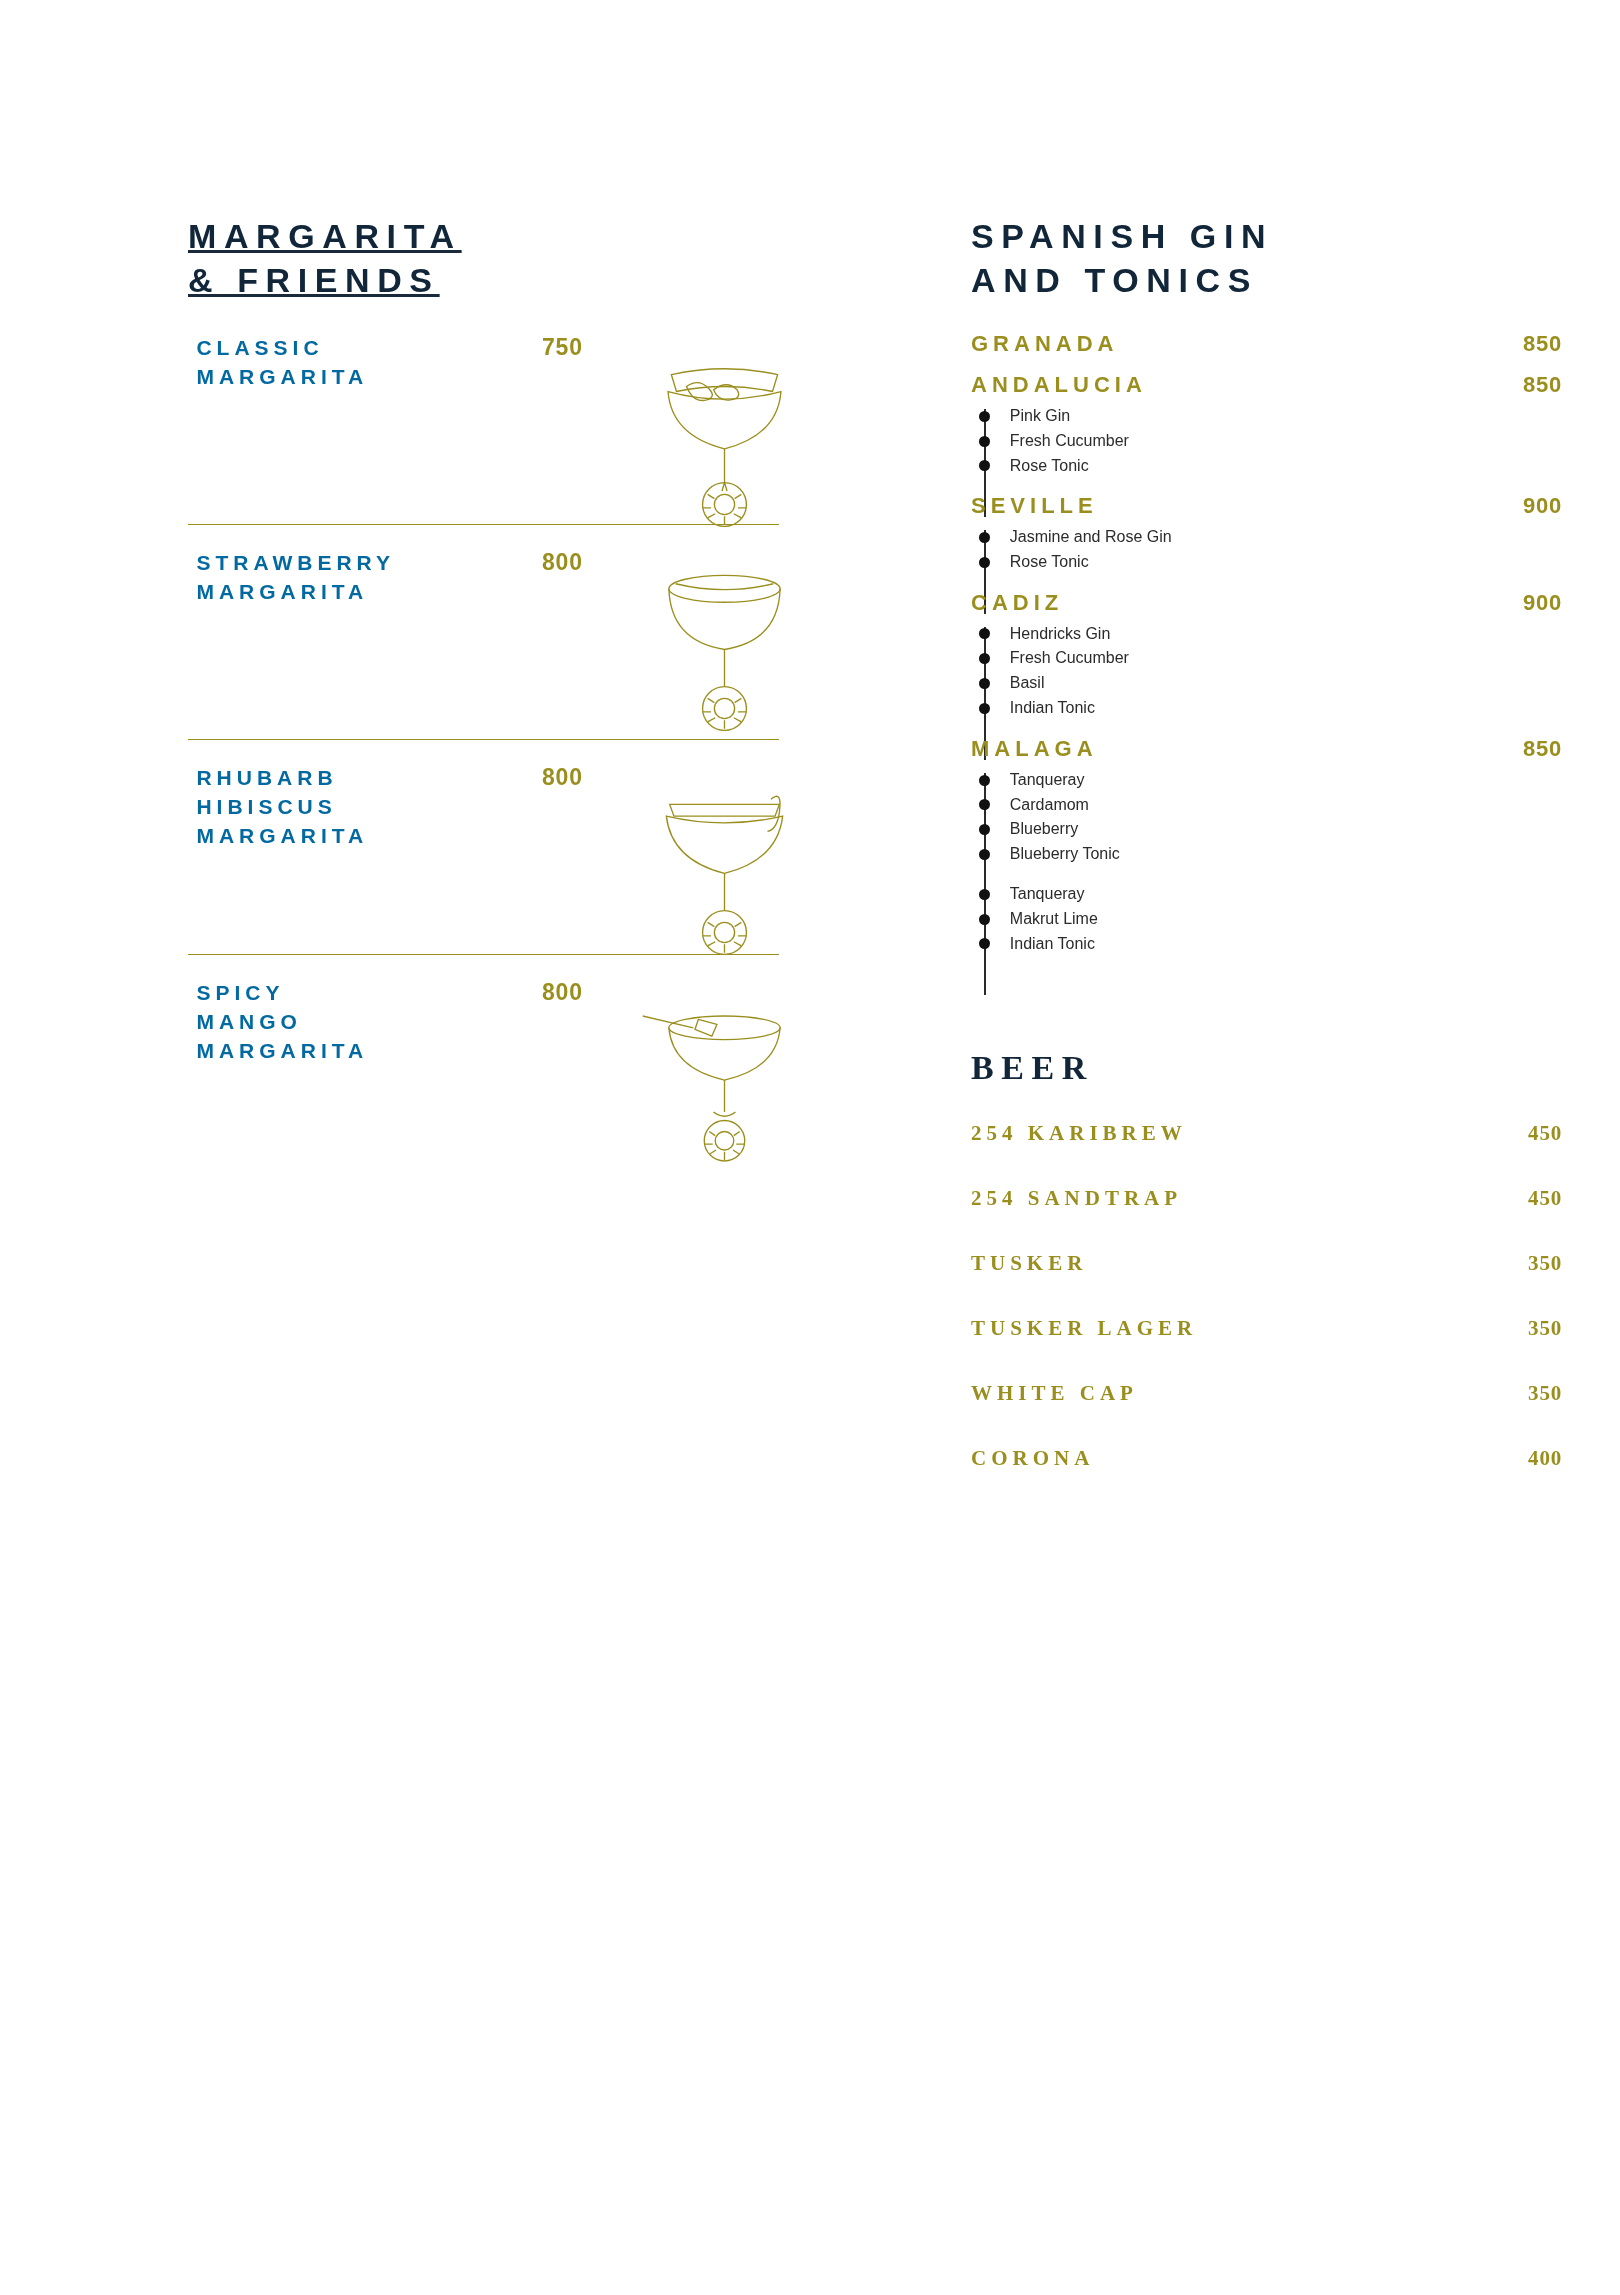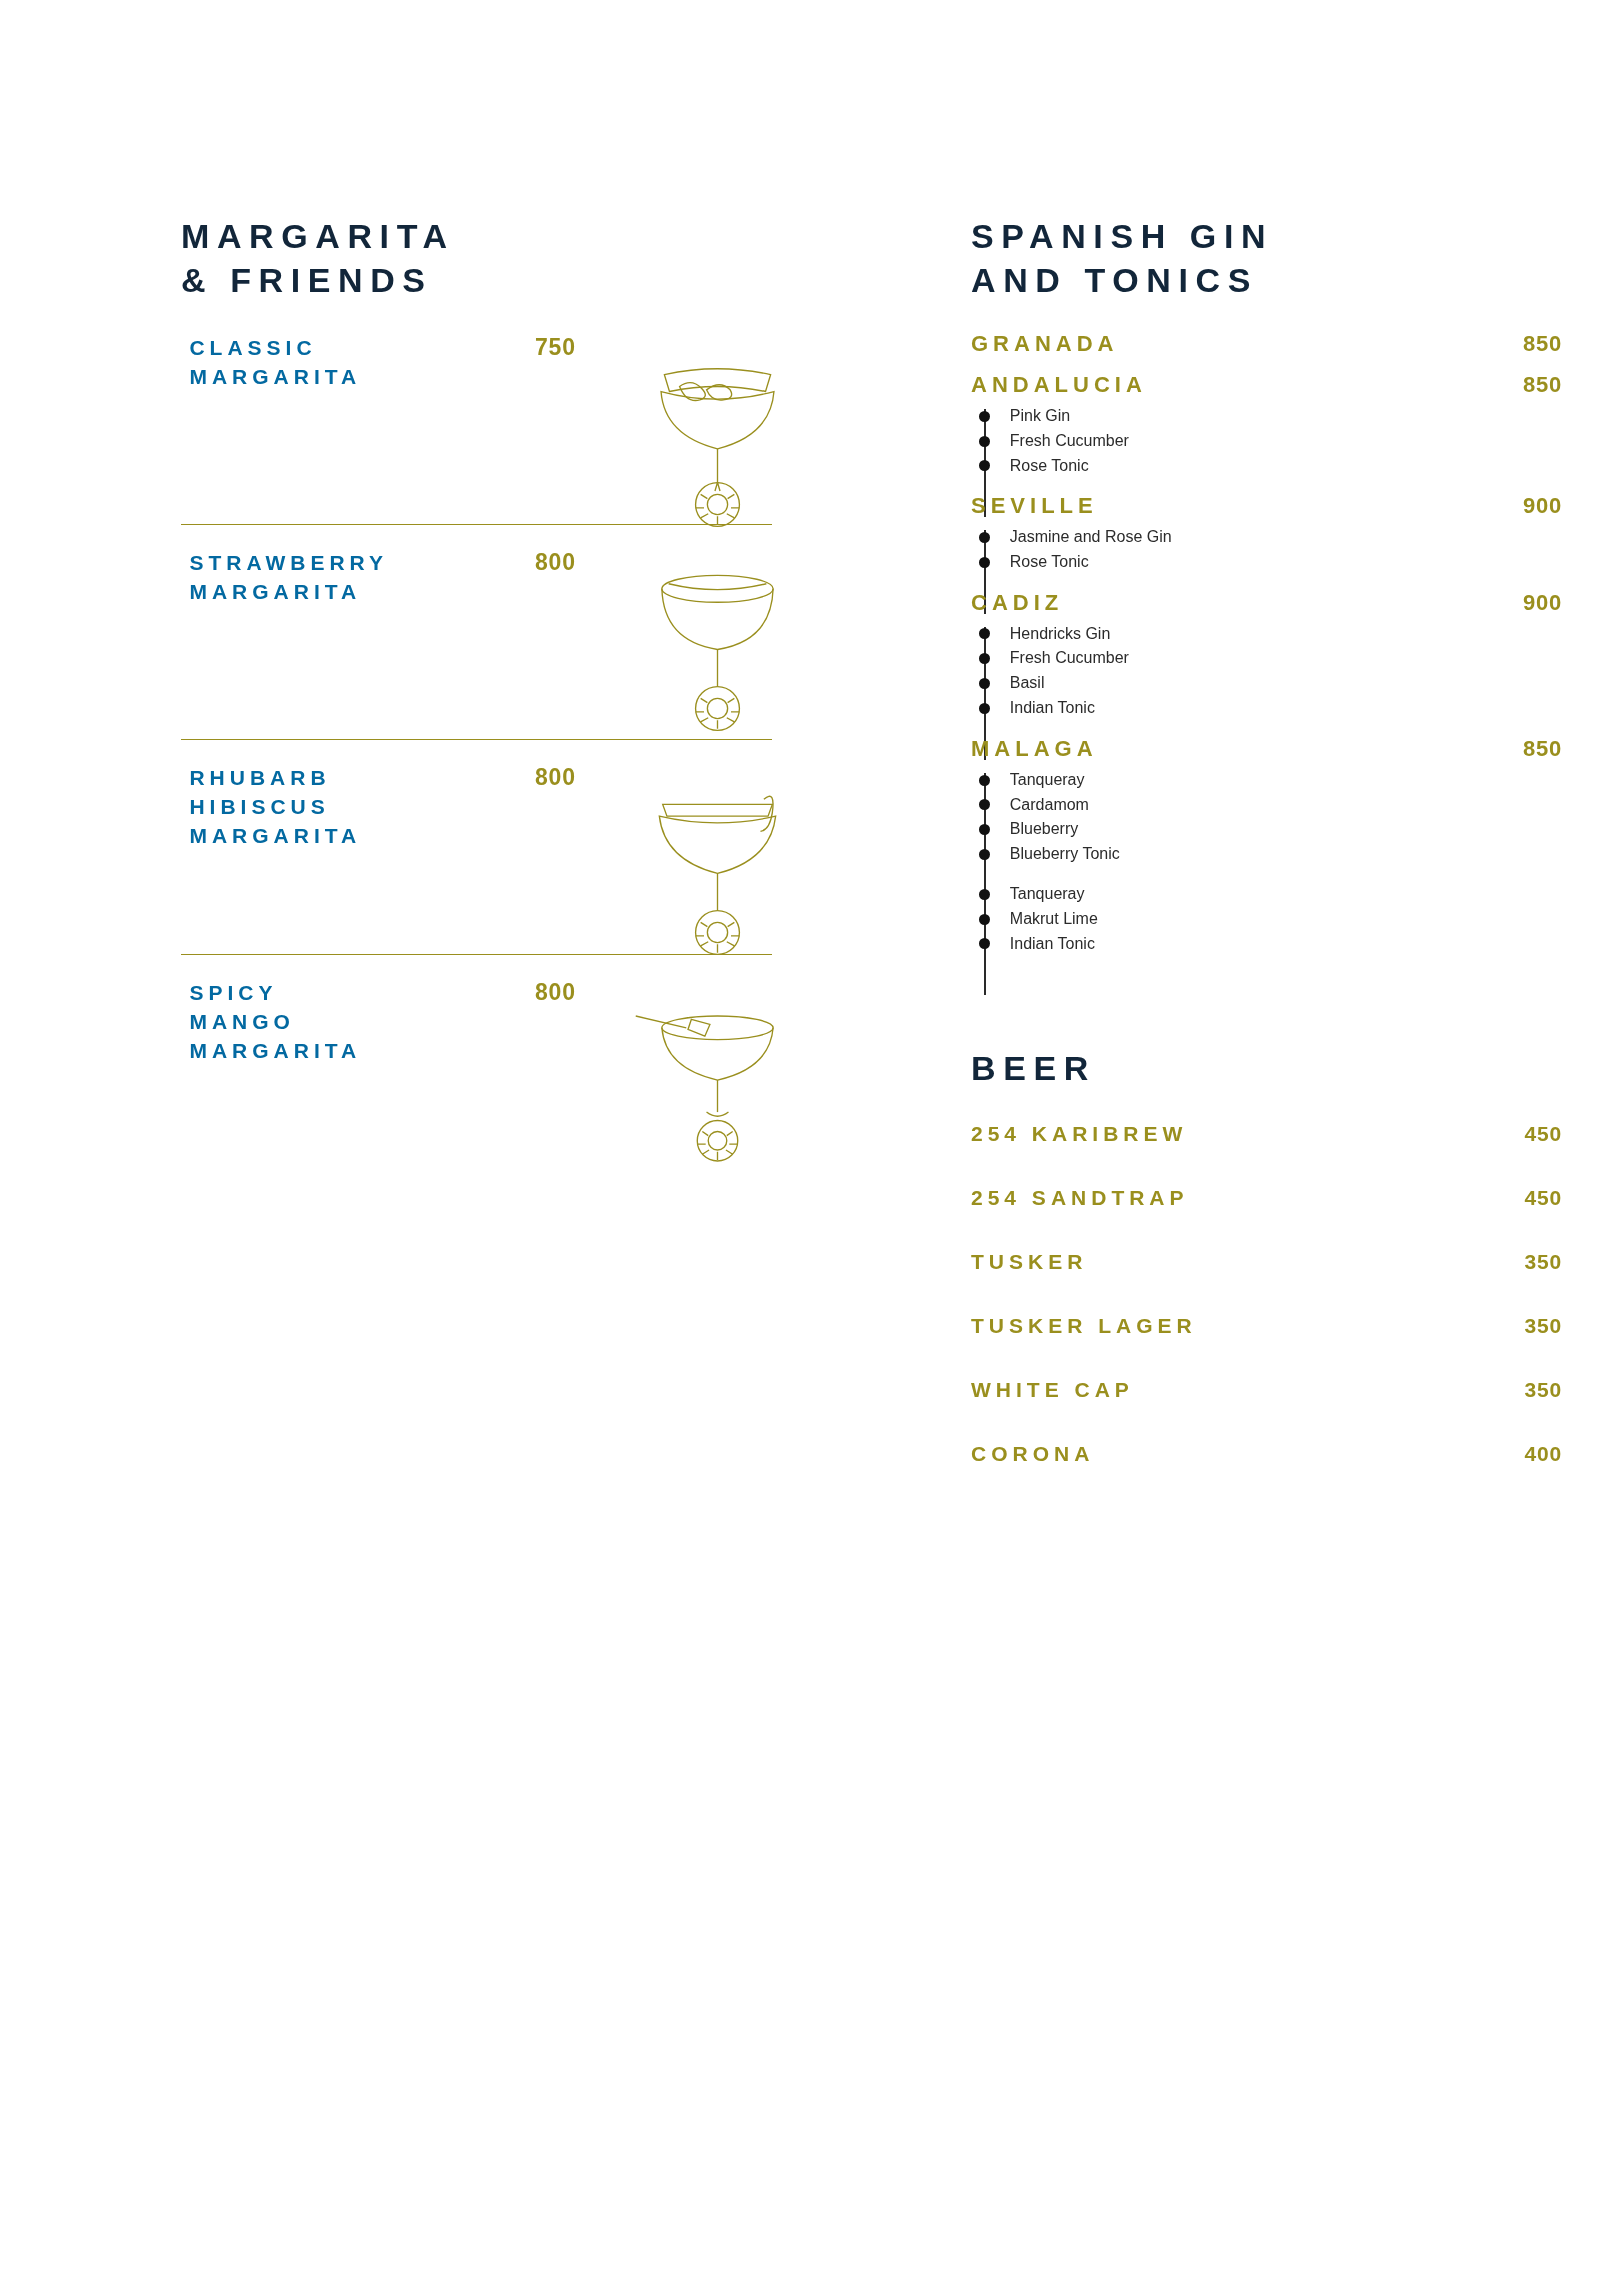--- a/index.html
+++ b/index.html
@@ -17,23 +17,24 @@
   }
   .page {
     position: absolute;
     inset: 0;
     background: #ffffff;
   }
 
   
   .col-left {
     position: absolute;
-    left: 181px;
+    left: 188px;
     top: 215px;
     width: 591px;
+    text-decoration: underline;
   }
   .col-right {
     position: absolute;
     left: 971px;
     top: 215px;
     width: 591px;
   }
 
   
   .section-title {
@@ -145,21 +146,21 @@
     position: absolute;
     left: -31px;
     top: 6.8px;
     width: 11px;
     height: 11px;
     border-radius: 50%;
     background: #111111;
   }
 
   
-  .beer-block { margin-top: 93px; }
+  .beer-block { margin-top: 93px; font-family: Liberation Serif, serif; }
   .beer-title {
     color: #12263a;
     font-weight: bold;
     font-size: 34px;
     letter-spacing: 7.6px;
     margin: 0 0 34px 0;
   }
   .beer-row {
     display: flex;
     justify-content: space-between;

